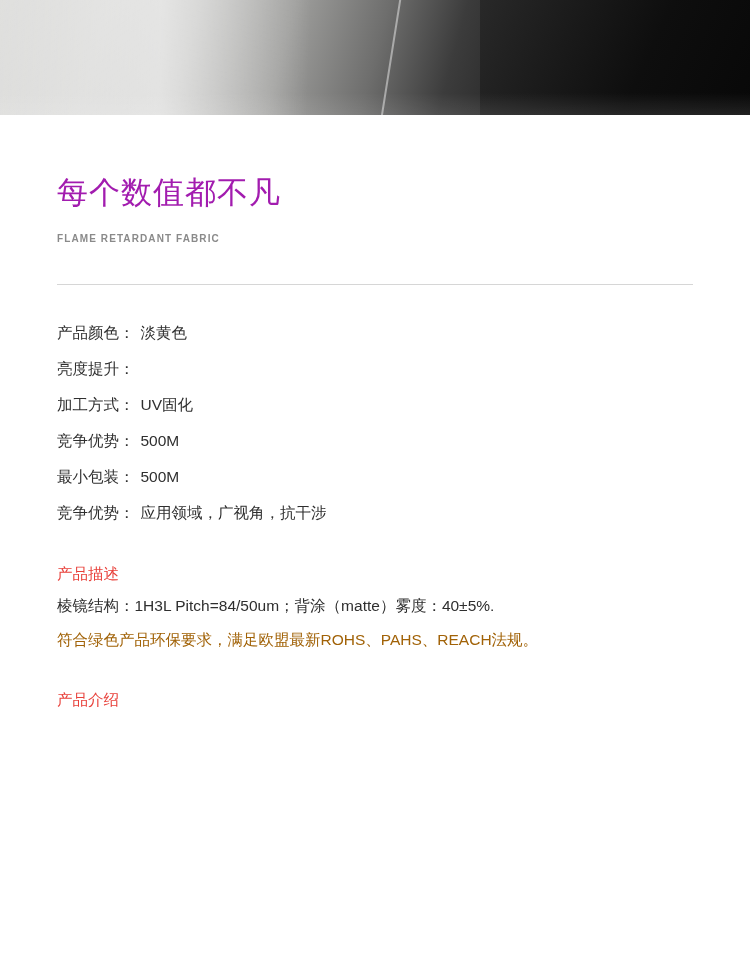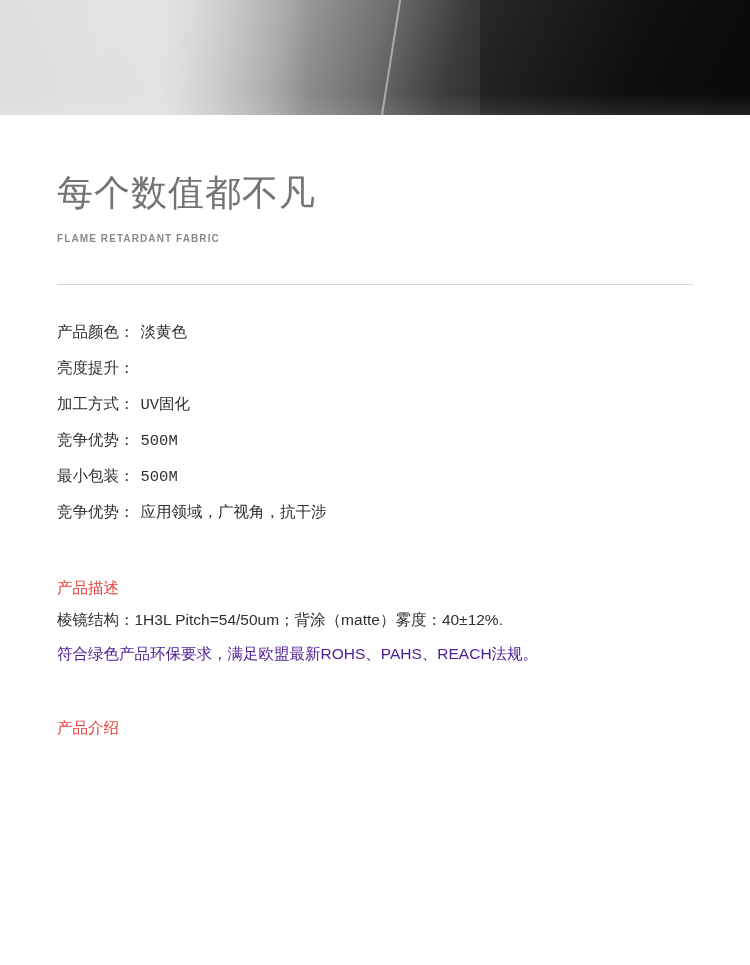--- a/index.html
+++ b/index.html
@@ -79,74 +79,73 @@
     height: 22px;
     background: linear-gradient(to bottom, rgba(255,255,255,0) 0%, rgba(255,255,255,0.10) 100%);
   }
 
   
   .content {
     padding: 0 57px;
   }
   .title {
     margin-top: 58px;
-    font-size: 36px;
+    font-size: 31px;
     line-height: 40px;
     letter-spacing: 1px;
-    color: #737373;
+    color: #a21caf;
     font-weight: normal;
   }
   .subtitle {
     margin-top: 20px;
     font-size: 10px;
     letter-spacing: 1.1px;
     color: #8a8a8a;
     font-weight: bold;
   }
   .rule {
     margin-top: 40px;
     width: 636px;
     height: 1px;
     background: #d6d6d6;
   }
 
   .spec-list {
     margin-top: 30px;
-    font-family: Liberation Mono, monospace;
   }
   .spec-row {
     display: flex;
     align-items: baseline;
     font-size: 15.5px;
     line-height: 36px;
     color: #2f2f2f;
   }
   .spec-label {
     white-space: nowrap;
   }
   .spec-value {
     white-space: nowrap;
     margin-left: 6px;
   }
 
   .section {
-    margin-top: 42px;
+    margin-top: 28px;
   }
   .section-heading {
     font-size: 15.5px;
     color: #e8403a;
     line-height: 30px;
   }
   .section-line {
     font-size: 15.5px;
     line-height: 34px;
     color: #2f2f2f;
   }
   .section-line.red {
-    color: #4c1d95;
+    color: #a16207;
   }
   .paragraph {
     font-size: 15.5px;
     line-height: 34px;
     color: #2f2f2f;
     text-align: justify;
     margin-top: 2px;
   }
 </style>
 </head>
@@ -189,21 +188,21 @@
         <span class="spec-value">500M</span>
       </div>
       <div class="spec-row">
         <span class="spec-label">竞争优势：</span>
         <span class="spec-value">应用领域，广视角，抗干涉</span>
       </div>
     </div>
 
     <div class="section">
       <div class="section-heading">产品描述</div>
-      <div class="section-line">棱镜结构：1H3L Pitch=54/50um；背涂（matte）雾度：40±12%.</div>
+      <div class="section-line">棱镜结构：1H3L Pitch=84/50um；背涂（matte）雾度：40±5%.</div>
       <div class="section-line red">符合绿色产品环保要求，满足欧盟最新ROHS、PAHS、REACH法规。</div>
     </div>
 
     <div class="section">
       <div class="section-heading">产品介绍</div>
     </div>
 
   </div>
 </div>
 

